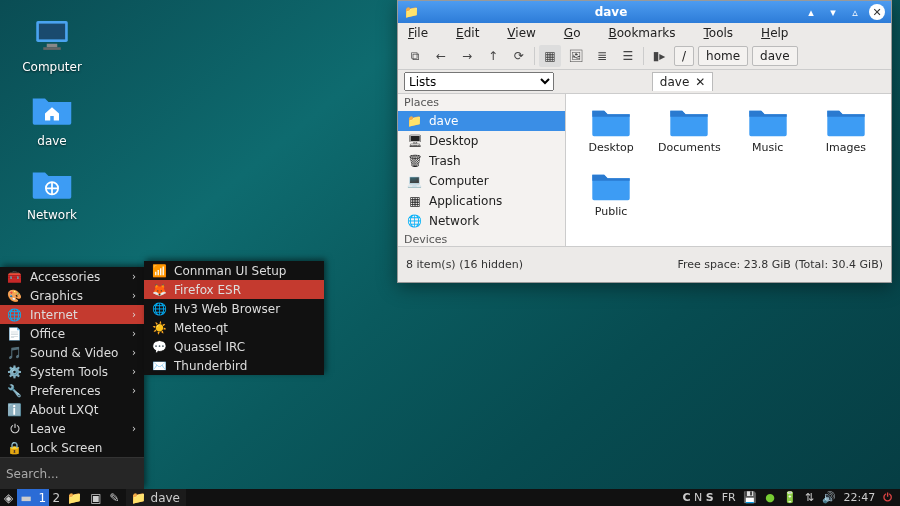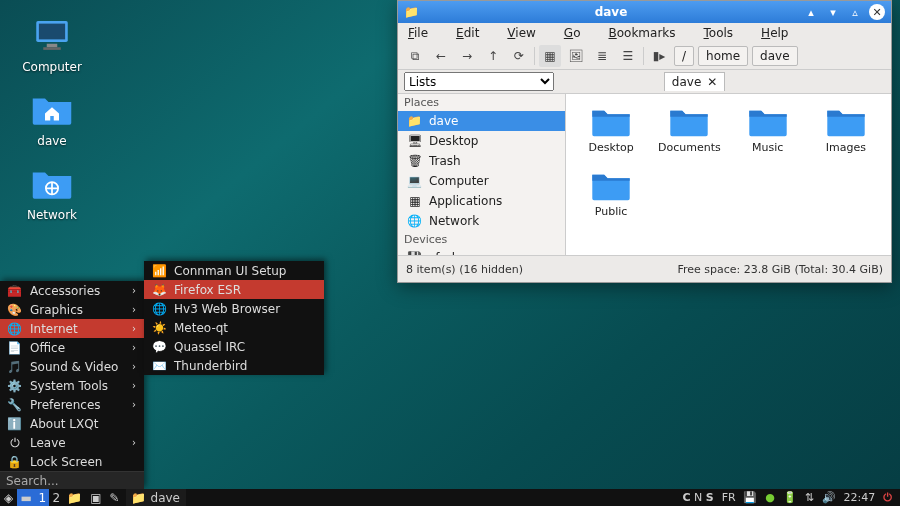--- a/index.html
+++ b/index.html
@@ -7,21 +7,21 @@
 
 .desktop-icon{position:absolute;width:80px;display:flex;flex-direction:column;align-items:center;gap:4px;cursor:pointer}
 .desktop-icon .ico{width:42px;height:42px;display:flex;align-items:center;justify-content:center}
 .desktop-icon .lbl{color:#fff;text-align:center;font-size:12px;text-shadow:0 1px 2px rgba(0,0,0,.6)}
 
 .menu{position:absolute;left:0;bottom:17px;width:144px;background:#111;color:#ddd;box-shadow:2px -2px 6px rgba(0,0,0,.5);z-index:30}
 .menu .row{display:flex;align-items:center;height:19px;padding:0 8px;gap:8px;cursor:pointer}
 .menu .row .mi{width:14px;height:14px;display:flex;align-items:center;justify-content:center}
 .menu .row.sel{background:#c43a2f}
 .menu .row .chev{margin-left:auto;font-size:10px}
-.menu .search{height:18px;background:#262626;color:#aaa;padding:0 6px;display:flex;align-items:center;border-top:1px solid #333}
+.menu .search{height:32px;background:#262626;color:#aaa;padding:0 6px;display:flex;align-items:center;border-top:1px solid #333}
 .submenu{position:absolute;left:144px;bottom:131px;width:180px;background:#111;color:#ddd;box-shadow:2px -2px 6px rgba(0,0,0,.5);z-index:31}
 .submenu .row{display:flex;align-items:center;height:19px;padding:0 8px;gap:8px;cursor:pointer}
 .submenu .row.sel{background:#c43a2f}
 .submenu .row .mi{width:14px;height:14px}
 
 .taskbar{position:absolute;left:0;right:0;bottom:0;height:17px;background:#111;display:flex;align-items:stretch;color:#ccc;z-index:40}
 .taskbar .btn{display:flex;align-items:center;justify-content:center;padding:0 4px;cursor:pointer}
 .taskbar .ws{width:14px;display:flex;align-items:center;justify-content:center}
 .taskbar .ws.active{background:#2b6cd6;color:#fff}
 .taskbar .task{display:flex;align-items:center;gap:4px;padding:0 6px;background:#1b1b1b;margin-left:2px}
@@ -32,36 +32,36 @@
 .titlebar{height:22px;background:linear-gradient(#4e9cf0,#2d7cd8);display:flex;align-items:center;padding:0 6px;gap:6px;color:#fff;font-size:12px}
 .titlebar .title{flex:1;text-align:center;font-weight:bold}
 .titlebar .tb-btn{width:16px;height:16px;display:flex;align-items:center;justify-content:center;cursor:pointer;font-size:11px}
 .menubar{height:19px;display:flex;align-items:center;gap:16px;padding:0 4px;color:#222;font-size:12px;background:#eceae8}
 .menubar .m{padding:2px 6px;cursor:pointer}
 .menubar .m u{text-decoration:underline}
 .toolbar{height:28px;display:flex;align-items:center;gap:4px;padding:0 6px;border-bottom:1px solid #ccc}
 .toolbar .tb{width:22px;height:22px;display:flex;align-items:center;justify-content:center;cursor:pointer;color:#444;border-radius:2px}
 .toolbar .sep{width:1px;height:18px;background:#ccc}
 .toolbar .pbtn{padding:2px 7px;background:#f4f2f0;border:1px solid #bbb;border-radius:2px;cursor:pointer;font-size:12px}
-.subbar{height:24px;display:flex;align-items:center;padding:0 6px;gap:20px;border-bottom:1px solid #ccc}
+.subbar{height:24px;display:flex;align-items:center;padding:0 6px;gap:8px;border-bottom:1px solid #ccc}
 .subbar select{height:19px;font-size:12px;min-width:150px}
 .subbar .tab{padding:2px 7px;background:#fff;border:1px solid #bbb;border-bottom:none;font-size:12px;display:flex;gap:6px;align-items:center}
 .body{flex:1;display:flex;min-height:0}
 .sidebar{width:168px;background:#f4f2f0;border-right:1px solid #ccc;overflow:auto;font-size:12px}
 .sidebar .hdr{padding:2px 6px;color:#555;font-size:11px}
 .sidebar .srow{display:flex;align-items:center;gap:7px;padding:3px 10px;cursor:pointer}
 .sidebar .srow.sel{background:#3a8ee6;color:#fff}
 .sidebar .srow .si{width:14px;height:14px;display:flex;align-items:center;justify-content:center}
 .sidebar .srow .eject{margin-left:auto;font-size:11px}
 .content{flex:1;background:#fff;padding:10px 10px;overflow:auto}
 .grid{display:grid;grid-template-columns:repeat(4,1fr);gap:14px 8px}
 .fitem{display:flex;flex-direction:column;align-items:center;gap:3px;cursor:pointer}
 .fitem .fi{width:44px;height:34px}
 .fitem .fl{font-size:11px;color:#222}
-.status{height:27px;border-top:1px solid #ccc;display:flex;align-items:center;padding:0 8px;font-size:11px;color:#333;justify-content:space-between}
+.status{height:36px;border-top:1px solid #ccc;display:flex;align-items:center;padding:0 8px;font-size:11px;color:#333;justify-content:space-between}
 
 .folder-svg{fill:#3d9cf4}
 </style>
 </head>
 <body>
 
 <div class="desktop-icon" style="left:12px;top:14px">
   <div class="ico">
       <svg width="42" height="42" viewBox="0 0 48 48">
         <rect x="6" y="8" width="36" height="24" rx="2" fill="#4aa3f0"></rect>

